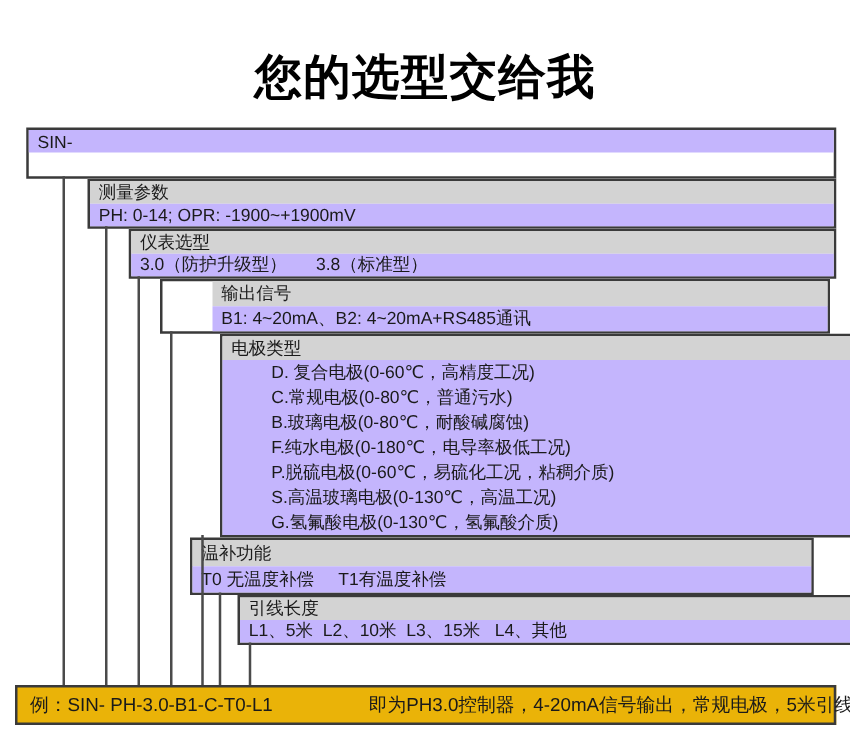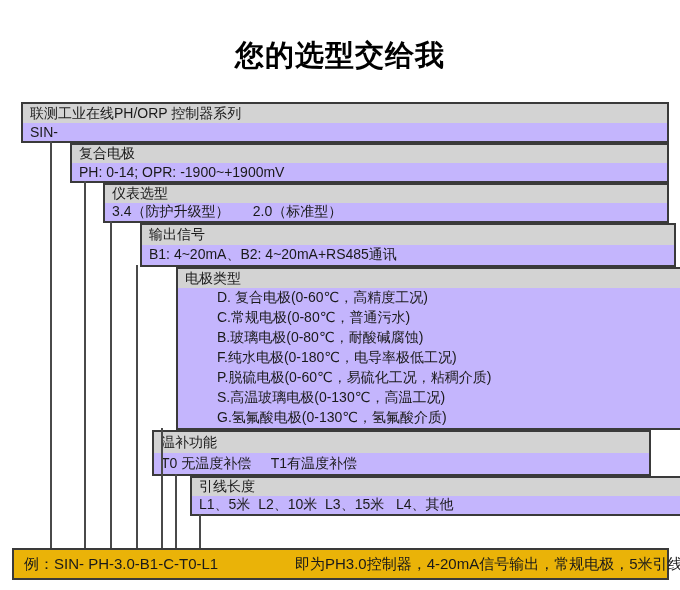--- a/index.html
+++ b/index.html
@@ -14,21 +14,21 @@
     height: 590px;
     background: #ffffff;
     overflow: hidden;
   }
   .title {
     position: absolute;
     top: 36px;
     left: 0;
     width: 100%;
     text-align: center;
-    font-size: 29px;
+    font-size: 38px;
     font-weight: 900;
     letter-spacing: 1px;
     color: #000000;
   }
   .box {
     position: absolute;
     border: 2px solid #3a3a3a;
     background: #ffffff;
   }
   .hdr {
@@ -49,21 +49,21 @@
     white-space: pre;
     overflow: hidden;
   }
   
   .b1 { left: 21px;  top: 102px; width: 648px; height: 41px; }
   .b1 .hdr { height: 19px; } .b1 .row { height: 18px; }
   .b2 { left: 70px;  top: 143px; width: 599px; height: 40px; }
   .b2 .hdr { height: 18px; } .b2 .row { height: 18px; }
   .b3 { left: 103px; top: 183px; width: 566px; height: 40px; }
   .b3 .hdr { height: 18px; } .b3 .row { height: 18px; }
-  .b4 { left: 140px; top: 223px; width: 536px; height: 44px; }
+  .b4 { left: 128px; top: 223px; width: 536px; height: 44px; padding-left: 40px; }
   .b4 .hdr { height: 20px; } .b4 .row { height: 20px; }
   .b5 { left: 152px; top: 267px; width: 517px; height: 163px; margin-left: 24px; }
   .b5 .hdr { height: 19px; } .b5 .row { height: 20px; padding-left: 39px; }
   .b6 { left: 152px; top: 430px; width: 499px; height: 46px; }
   .b6 .hdr { height: 21px; } .b6 .row { height: 21px; }
   .b7 { left: 190px; top: 476px; width: 553px; height: 40px; }
   .b7 .hdr { height: 18px; } .b7 .row { height: 18px; }
   .vline {
     position: absolute;
     width: 2px;
@@ -98,32 +98,31 @@
   }
 </style>
 </head>
 <body>
 
 <div class="canvas">
 
   <div class="title">您的选型交给我</div>
 
   <div class="box b1">
-    <div class="hdr">联测工业在线PH/ORP 控制器系列</div>
     <div class="row">SIN-</div>
   </div>
 
   <div class="box b2">
-    <div class="hdr">复合电极</div>
+    <div class="hdr">测量参数</div>
     <div class="row">PH: 0-14; OPR: -1900~+1900mV</div>
   </div>
 
   <div class="box b3">
     <div class="hdr">仪表选型</div>
-    <div class="row">3.4（防护升级型）      2.0（标准型）</div>
+    <div class="row">3.0（防护升级型）      3.8（标准型）</div>
   </div>
 
   <div class="box b4">
     <div class="hdr">输出信号</div>
     <div class="row">B1: 4~20mA、B2: 4~20mA+RS485通讯</div>
   </div>
 
   <div class="box b5">
     <div class="hdr">电极类型</div>
     <div class="row">D. 复合电极(0-60℃，高精度工况)</div>

